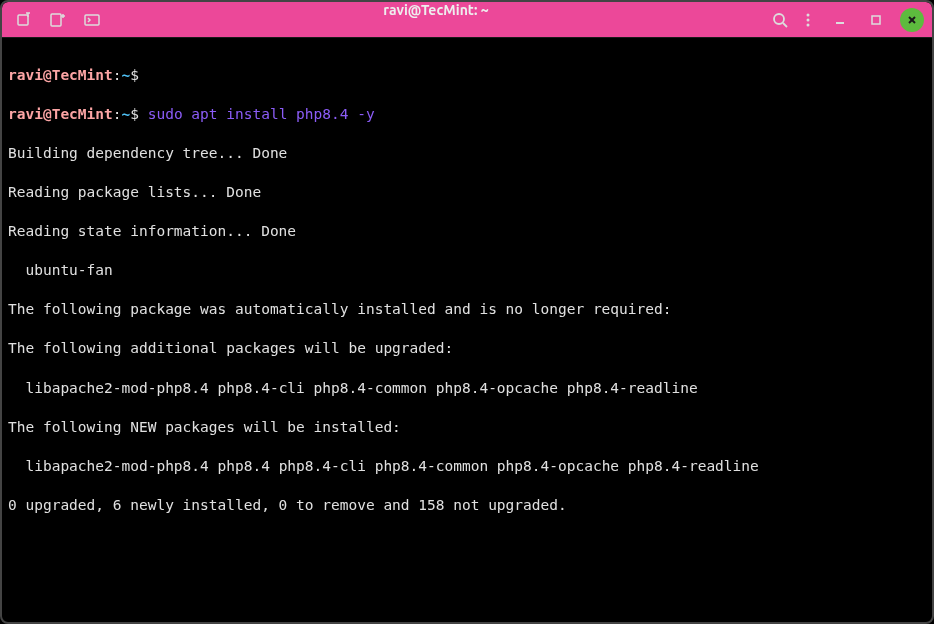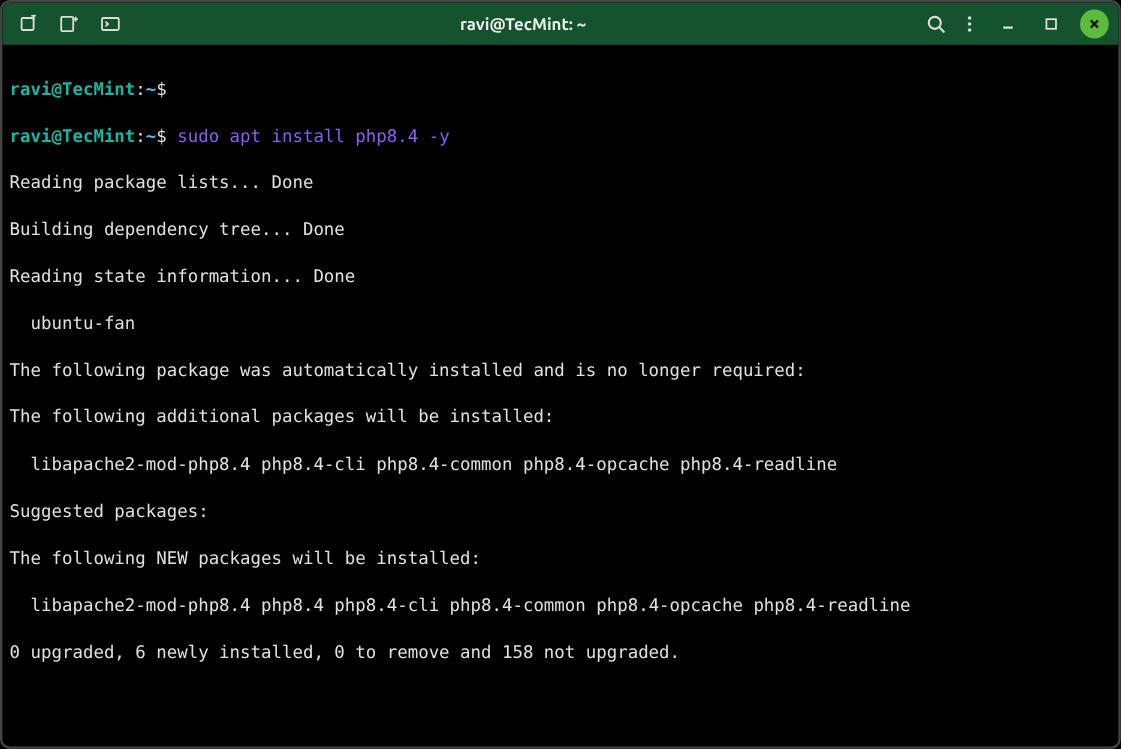--- a/index.html
+++ b/index.html
@@ -12,23 +12,22 @@
       height: 624px;
       background: #000;
       font-family: 'DejaVu Sans Mono', 'Liberation Mono', monospace;
       font-size: 14px;
       overflow: hidden;
       border: 2px solid #444;
       border-radius: 8px;
     }
     .titlebar {
       height: 36px;
-      background: #14532d;
+      background: #ec4899;
       display: flex;
-      align-items: center;
       padding: 0 8px;
       border-bottom: 1px solid #1a1a1a;
       border-radius: 6px 6px 0 0;
     }
     .titlebar-left {
       display: flex;
       align-items: center;
       gap: 18px;
       padding-left: 6px;
     }
@@ -76,21 +75,21 @@
     }
     .terminal-content {
       padding: 8px 6px;
       color: #e0e0e0;
       line-height: 1.35;
       white-space: pre-wrap;
       word-break: break-all;
       font-size: 14.5px;
     }
     .prompt-user {
-      color: #14b8a6;
+      color: #fca5a5;
       font-weight: bold;
     }
     .prompt-sep {
       color: #e0e0e0;
     }
     .prompt-path {
       color: #4fc3f7;
       font-weight: bold;
     }
     .prompt-dollar {
@@ -159,28 +158,27 @@
         <line x1="3" y1="3" x2="9" y2="9"></line>
         <line x1="9" y1="3" x2="3" y2="9"></line>
       </svg>
     </div>
   </div>
 </div>
 
 <div class="terminal-content">
 <div><span class="prompt-user">ravi@TecMint</span><span class="prompt-sep">:</span><span class="prompt-path">~</span><span class="prompt-dollar">$</span><span class="cmd"> </span></div>
 <div><span class="prompt-user">ravi@TecMint</span><span class="prompt-sep">:</span><span class="prompt-path">~</span><span class="prompt-dollar">$</span><span class="cmd"> sudo apt install php8.4 -y</span></div>
+<div class="output-line">Building dependency tree... Done</div>
 <div class="output-line">Reading package lists... Done</div>
-<div class="output-line">Building dependency tree... Done</div>
 <div class="output-line">Reading state information... Done</div>
 <div class="output-line">  ubuntu-fan</div>
 <div class="output-line">The following package was automatically installed and is no longer required:</div>
-<div class="output-line">The following additional packages will be installed:</div>
+<div class="output-line">The following additional packages will be upgraded:</div>
 <div class="output-line">  libapache2-mod-php8.4 php8.4-cli php8.4-common php8.4-opcache php8.4-readline</div>
-<div class="output-line">Suggested packages:</div>
 <div class="output-line">The following NEW packages will be installed:</div>
 <div class="output-line">  libapache2-mod-php8.4 php8.4 php8.4-cli php8.4-common php8.4-opcache php8.4-readline</div>
 <div class="output-line">0 upgraded, 6 newly installed, 0 to remove and 158 not upgraded.</div>
 
 
 
 
 
 
 

